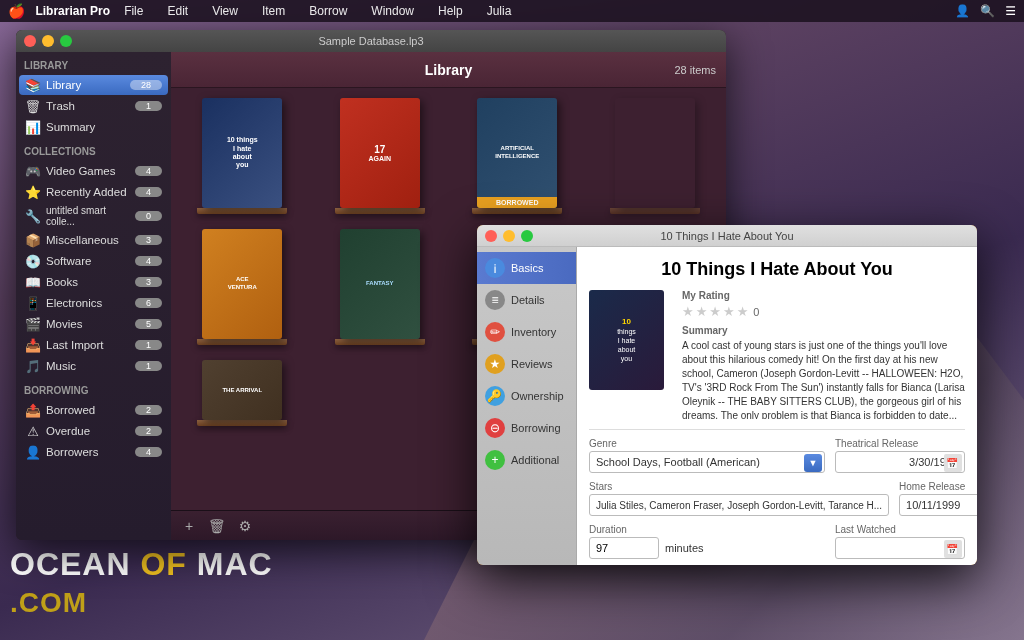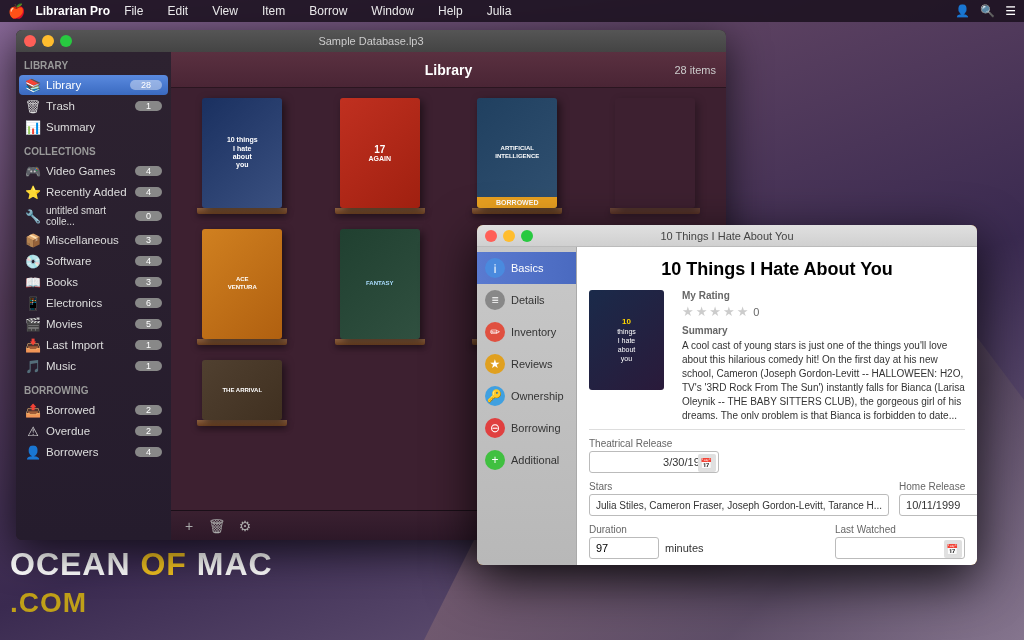--- a/index.html
+++ b/index.html
@@ -839,20 +839,27 @@
             <span class="star">★</span>
             <span class="star-count">0</span>
           </div>
           <div class="summary-label">Summary</div>
           <div class="summary-text">A cool cast of young stars is just one of the things you'll love about this hilarious comedy hit! On the first day at his new school, Cameron (Joseph Gordon-Levitt -- HALLOWEEN: H2O, TV's '3RD Rock From The Sun') instantly falls for Bianca (Larisa Oleynik -- THE BABY SITTERS CLUB), the gorgeous girl of his dreams. The only problem is that Bianca is forbidden to date... until her ill-</div>
         </div>
       </div>
 
       <div class="detail-fields">
         <div class="field-row">
+          <div class="field-group">
+            <div class="field-label">Genre</div>
+            <div class="field-input with-btn" style="position:relative;">
+              <span style="font-size:11px; overflow:hidden; white-space:nowrap; flex:1; padding-right:20px;">School Days, Football (American)</span>
+              <div class="field-dropdown-btn">▼</div>
+            </div>
+          </div>
           <div class="field-group narrow">
             <div class="field-label">Theatrical Release</div>
             <div class="field-input" style="position:relative;">
               <span style="font-size:11px;flex:1;text-align:right;">3/30/1999</span>
               <div class="field-cal-btn">📅</div>
             </div>
           </div>
         </div>
 
         <div class="field-row">

